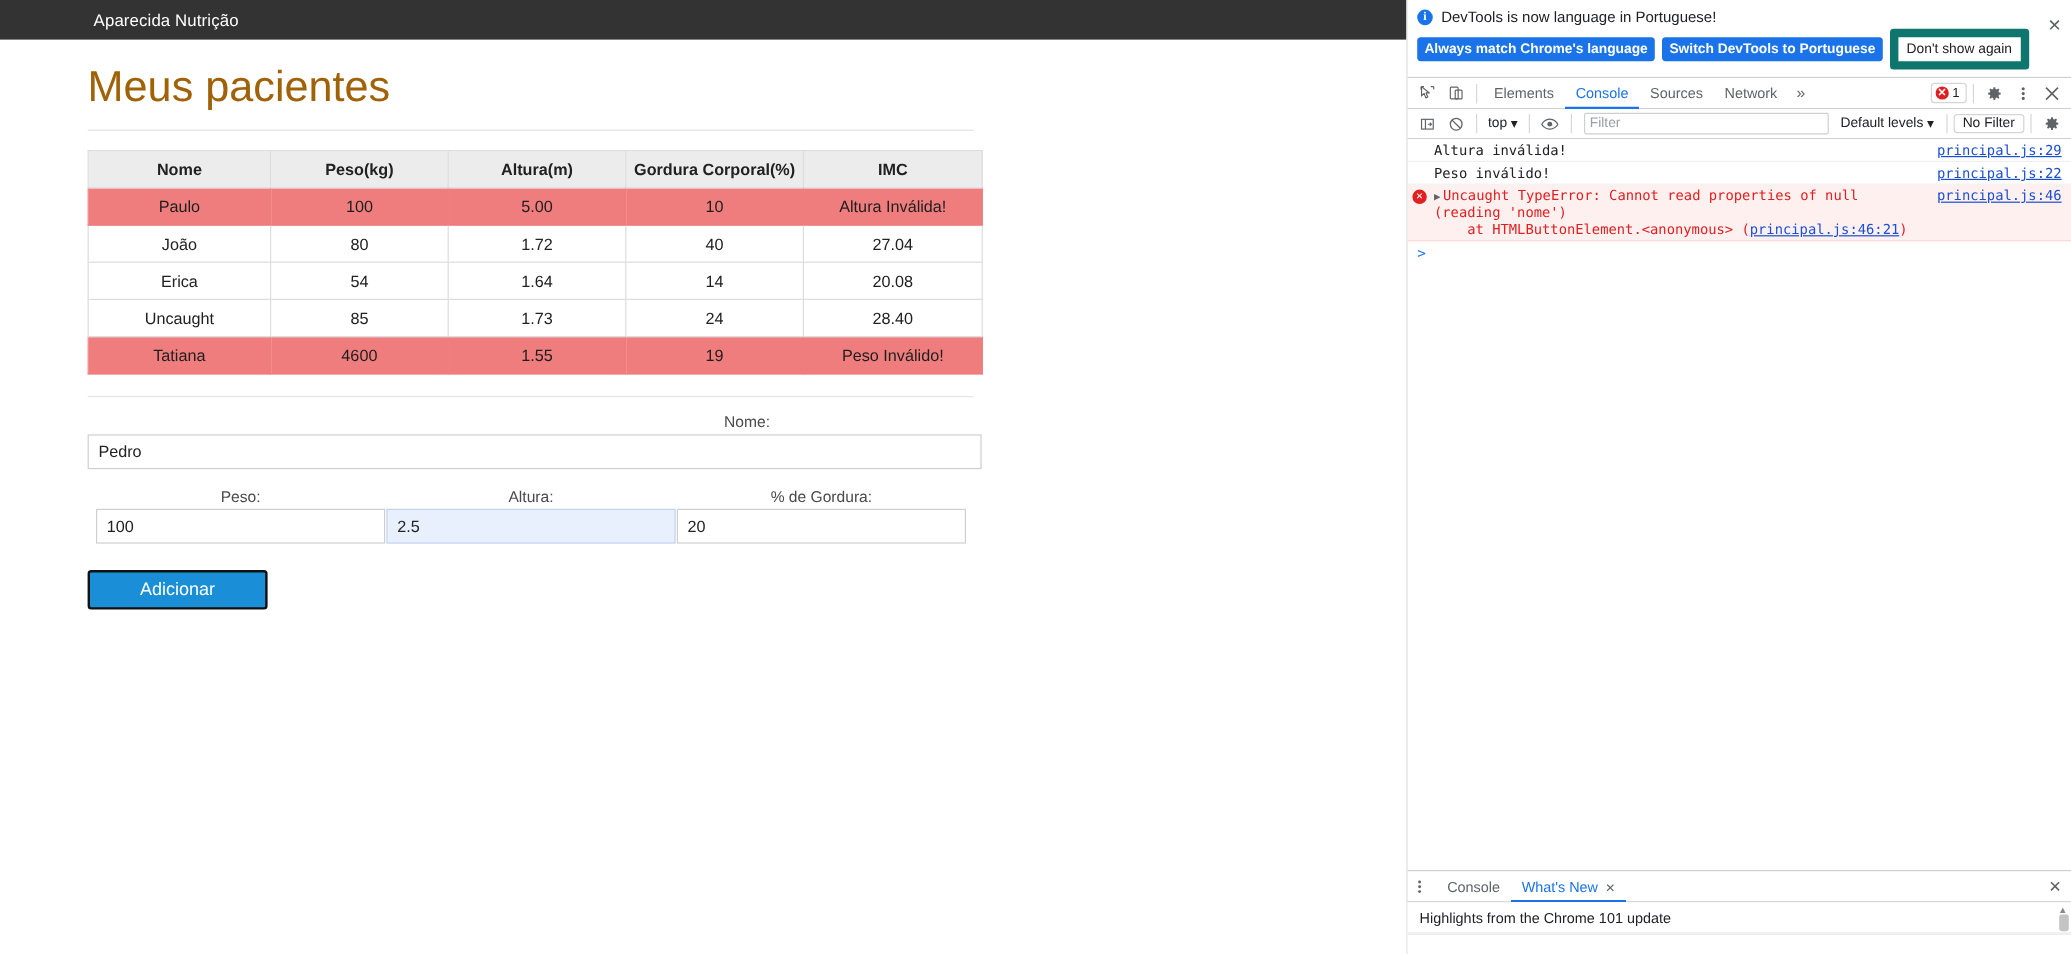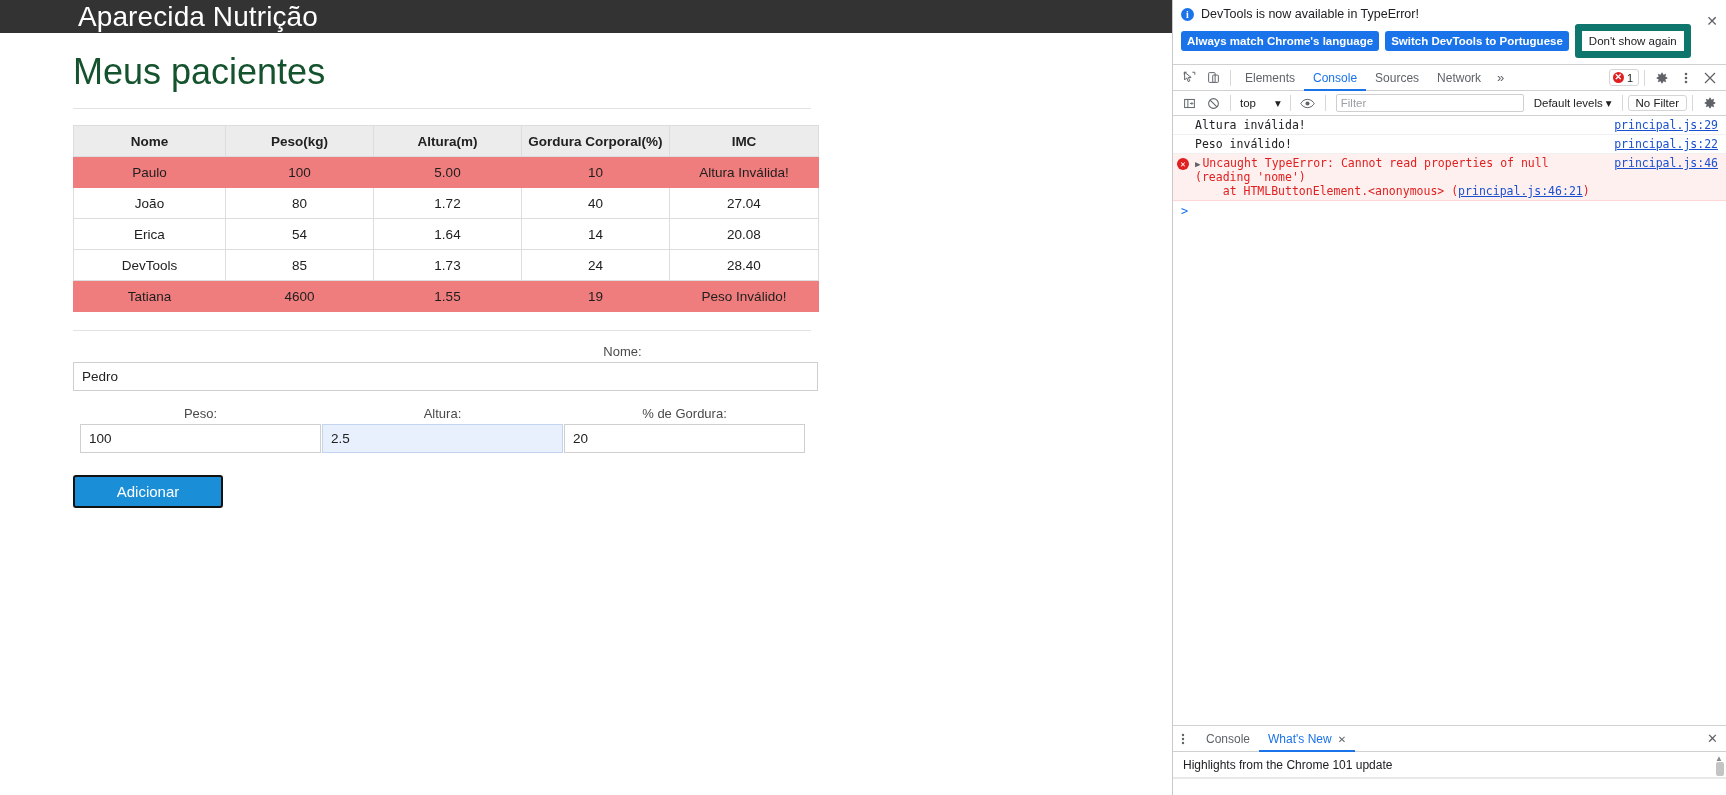--- a/index.html
+++ b/index.html
@@ -23,29 +23,29 @@
   }
   .navbar {
     height: 33px;
     background: #333333;
     display: flex;
     align-items: center;
     padding-left: 78px;
   }
   .navbar-title {
     color: #ffffff;
-    font-size: 28px;
+    font-size: 14px;
     letter-spacing: 0.1px;
     line-height: 1;
   }
   .content { padding: 0 0 0 80px; }
   h1.page-title {
     font-size: 36px;
     font-weight: 400;
-    color: #14532d;
+    color: #a16207;
     margin: 18px 0 0 -7px;
     line-height: 1.15;
   }
   h1.section-title {
     font-size: 32px;
     font-weight: 400;
     color: #000;
     margin: 7px 0 0 -7px;
     line-height: 1.15;
   }
@@ -212,21 +212,21 @@
   .dt-toolbar2 {
     height: 25px;
     display: flex;
     align-items: center;
     border-bottom: 1px solid #d0d0d0;
     padding: 0 4px;
     background: #fff;
   }
   .ctx-select {
     font-size: 11.5px; color: #202124; cursor: pointer;
-    display: flex; align-items: center; gap: 19px; padding: 0 4px;
+    display: flex; align-items: center; gap: 3px; padding: 0 4px;
   }
   .filter-input {
     flex: 1;
     height: 18px;
     border: 1px solid #cfcfcf;
     border-radius: 2px;
     margin: 0 5px;
     font-size: 11.5px;
     color: #9aa0a6;
     padding: 0 4px;
@@ -344,21 +344,21 @@
             <td>27.04</td>
           </tr>
           <tr>
             <td>Erica</td>
             <td>54</td>
             <td>1.64</td>
             <td>14</td>
             <td>20.08</td>
           </tr>
           <tr>
-            <td>DevTools</td>
+            <td>Uncaught</td>
             <td>85</td>
             <td>1.73</td>
             <td>24</td>
             <td>28.40</td>
           </tr>
           <tr class="invalid">
             <td>Tatiana</td>
             <td>4600</td>
             <td>1.55</td>
             <td>19</td>
@@ -393,21 +393,21 @@
         </div>
       </div>
     </div>
   </div>
 
   <div class="devtools">
 
     <div class="dt-banner">
       <div class="dt-banner-row1">
         <span class="info-dot">i</span>
-        <span class="dt-banner-text">DevTools is now available in TypeError!</span>
+        <span class="dt-banner-text">DevTools is now language in Portuguese!</span>
       </div>
       <div class="dt-banner-row2">
         <button class="btn-blue">Always match Chrome's language</button>
         <button class="btn-blue">Switch DevTools to Portuguese</button>
         <button class="btn-plain">Don't show again</button>
       </div>
       <span class="banner-close">✕</span>
     </div>
 
     <div class="dt-tabbar">

